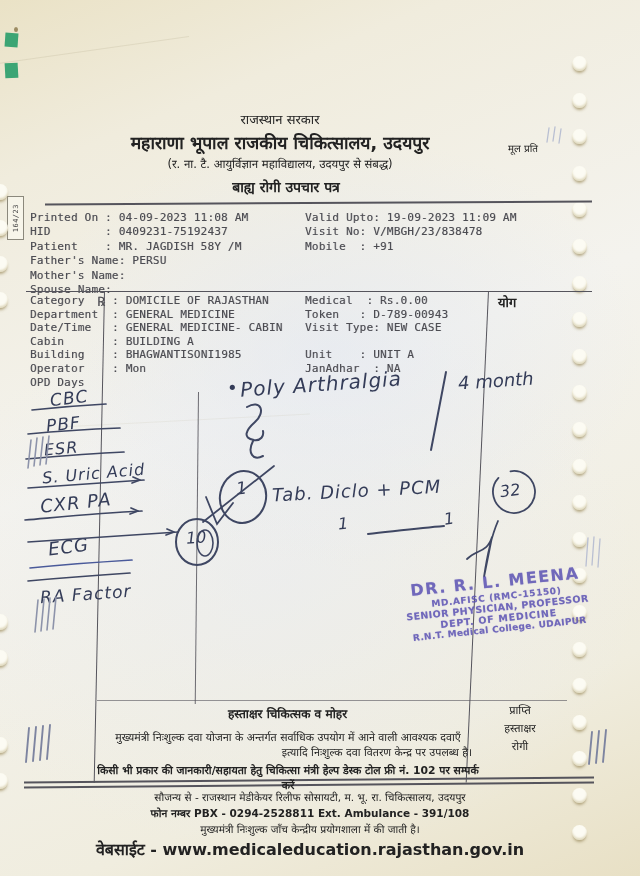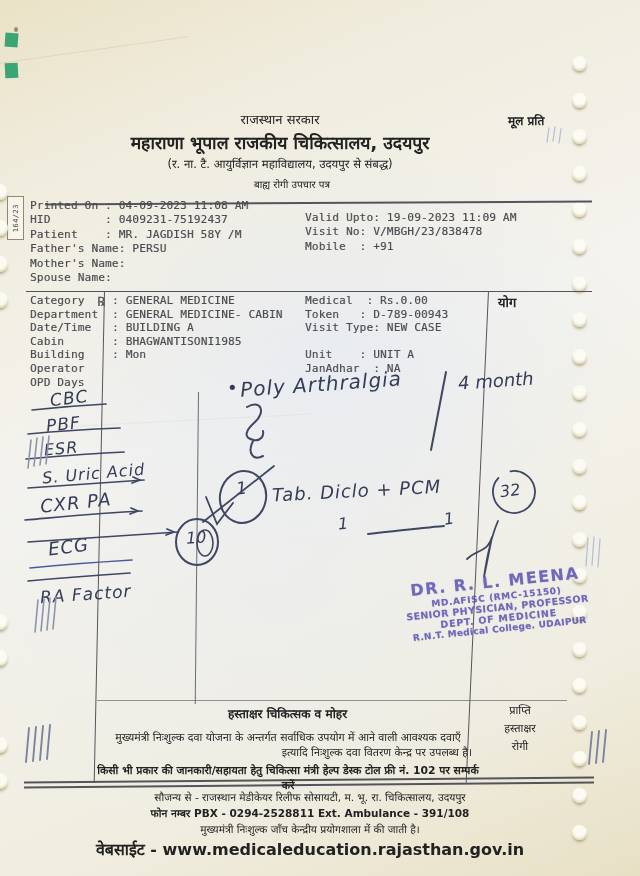--- a/index.html
+++ b/index.html
@@ -84,38 +84,38 @@
       <div class="hole" style="left: -8px; top: 292px; width: 16px; height: 16px;"></div>
       <div class="hole" style="left: -8px; top: 614px; width: 16px; height: 16px;"></div>
       <div class="hole" style="left: -8px; top: 650px; width: 16px; height: 16px;"></div>
       <div class="hole" style="left: -8px; top: 737px; width: 16px; height: 16px;"></div>
       <div class="hole" style="left: -8px; top: 773px; width: 16px; height: 16px;"></div>
     </div>
 
   <div class="abs hindi" style="left:0;top:130px;width:560px;text-align:center;font-size:17.5px;font-weight:bold;">महाराणा भूपाल राजकीय चिकित्सालय, उदयपुर</div>
   <div class="abs hindi" style="left:0;top:110px;width:560px;text-align:center;font-size:13px;">राजस्थान सरकार</div>
   <div class="abs hindi" style="left:0;top:156px;width:560px;text-align:center;font-size:11.5px;">(र. ना. टै. आयुर्विज्ञान महाविद्यालय, उदयपुर से संबद्ध)</div>
-  <div class="abs hindi" style="left:12px;top:177px;width:560px;text-align:center;font-size:10px;font-weight:normal;">बाह्य रोगी उपचार पत्र</div>
-  <div class="abs hindi" style="left:508px;top:112px;font-size:12px;font-weight:bold;">मूल प्रति</div>
+  <div class="abs hindi" style="left:6px;top:177px;width:560px;text-align:center;font-size:14px;font-weight:bold;">बाह्य रोगी उपचार पत्र</div>
+  <div class="abs hindi" style="left:508px;top:141px;font-size:10px;font-weight:normal;">मूल प्रति</div>
 
   <div class="rule" style="left:45px;top:202px;width:547px;height:2px;transform:rotate(-.3deg);"></div>
 
-  <div class="mono" style="left:30px;top:199px;"><div>Printed On : 04-09-2023 11:08 AM</div><div>HID        : 0409231-75192437</div><div>Patient    : MR. JAGDISH 58Y /M</div><div>Father's Name: PERSU</div><div>Mother's Name:</div><div>Spouse Name:</div></div>
+  <div class="mono" style="left:30px;top:211px;"><div>Printed On : 04-09-2023 11:08 AM</div><div>HID        : 0409231-75192437</div><div>Patient    : MR. JAGDISH 58Y /M</div><div>Father's Name: PERSU</div><div>Mother's Name:</div><div>Spouse Name:</div></div>
   <div class="mono" style="left:305px;top:211px;"><div>Valid Upto: 19-09-2023 11:09 AM</div><div>Visit No: V/MBGH/23/838478</div><div>Mobile  : +91</div></div>
 
   <div class="rule" style="left:26px;top:291px;width:566px;height:1px;"></div>
   <div class="rule" style="left:104px;top:291px;width:1px;height:492px;transform:rotate(1.2deg);transform-origin:top;"></div>
   <div class="rule" style="left:488px;top:291px;width:1px;height:492px;transform:rotate(2.6deg);transform-origin:top;"></div>
   <div class="rule" style="left:198px;top:392px;width:1px;height:312px;transform:rotate(.6deg);transform-origin:top;opacity:.85;"></div>
   <div class="rule" style="left:97px;top:700px;width:470px;height:1px;opacity:.6;"></div>
   <div class="rule" style="left:24px;top:779px;width:570px;height:2px;transform:rotate(-.5deg);"></div>
   <div class="rule" style="left:24px;top:784px;width:570px;height:2px;transform:rotate(-.5deg);"></div>
 
   <div class="mono cat" style="left:30px;top:294px;"><div>Category</div><div>Department</div><div>Date/Time</div><div>Cabin</div><div>Building</div><div>Operator</div><div>OPD Days</div></div>
-  <div class="mono cat" style="left:112px;top:294px;"><div>: GENERAL MEDICINE</div><div>: GENERAL MEDICINE- CABIN</div><div>: BUILDING A</div><div>: BHAGWANTISONI1985</div><div>: Mon</div></div>
+  <div class="mono cat" style="left:112px;top:294px;"><div>: DOMICILE OF RAJASTHAN</div><div>: GENERAL MEDICINE</div><div>: GENERAL MEDICINE- CABIN</div><div>: BUILDING A</div><div>: BHAGWANTISONI1985</div><div>: Mon</div></div>
   <div class="mono cat" style="left:305px;top:294px;"><div>Medical  : Rs.0.00</div><div>Token   : D-789-00943</div><div>Visit Type: NEW CASE</div><div>&nbsp;</div><div>Unit    : UNIT A</div><div>JanAdhar  : NA</div></div>
   <div class="mono" style="left:97px;top:295px;font-size:13px;">℞</div>
   <div class="abs hindi" style="left:498px;top:293px;font-size:13px;font-weight:bold;">योग</div>
 
   <div id="tests-layer">
       <span class="hand" style="left: 50px; top: 388px; font-size: 17px; transform: rotate(-7deg); letter-spacing: 1px;">CBC</span>
       <span class="hand" style="left: 46px; top: 414px; font-size: 17px; transform: rotate(-6deg); letter-spacing: 1px;">PBF</span>
       <span class="hand" style="left: 44px; top: 439px; font-size: 16px; transform: rotate(-5deg); letter-spacing: 1px;">ESR</span>
       <span class="hand" style="left: 42px; top: 464px; font-size: 16px; transform: rotate(-5deg); letter-spacing: 1px;">S. Uric Acid</span>
       <span class="hand" style="left: 40px; top: 492px; font-size: 18px; transform: rotate(-6deg); letter-spacing: 1px;">CXR PA</span>

